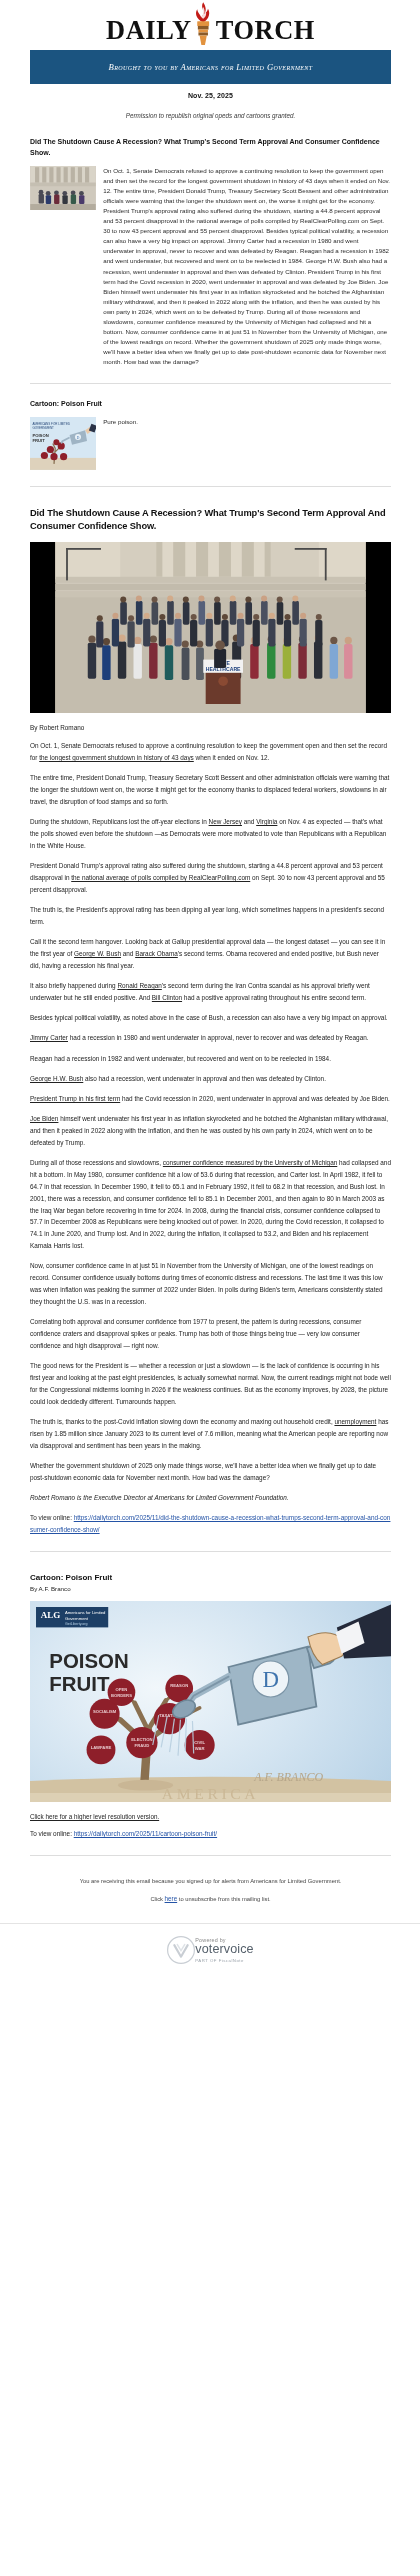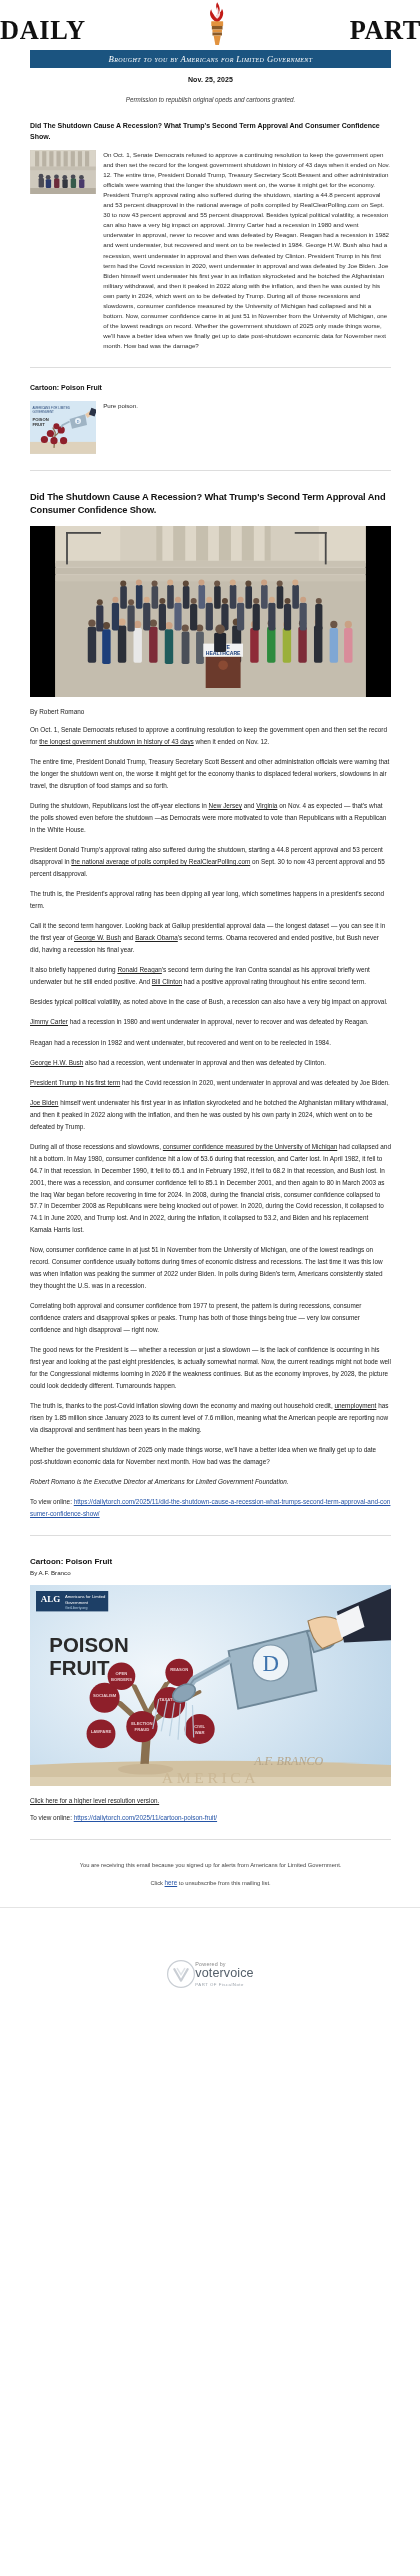--- a/index.html
+++ b/index.html
@@ -21,21 +21,21 @@
   }
 
   
   .masthead {
     padding: 8.4px 0 2.4px 0;
     text-align: center;
   }
   .logo-row {
     display: flex;
     align-items: flex-end;
-    justify-content: space-between;
+    justify-content: center;
     gap: 0px;
     height: 37px;
   }
   .logo-word {
     font-family: "Liberation Serif", "DejaVu Serif", serif;
     font-weight: 700;
     font-size: 26.4px;
     letter-spacing: 0.6px;
     color: #111111;
     line-height: 1;
@@ -43,21 +43,21 @@
   }
   .torch-wrap {
     width: 26.4px;
     height: 44px;
     position: relative;
     margin: 0 -1.2px;
   }
   .banner-strip {
     background: #1b5480;
     margin: 4.8px 30px 0 30px;
-    height: 18px;
+    height: 34px;
     display: flex;
     align-items: center;
     justify-content: center;
   }
   .banner-strip span {
     font-family: "Liberation Serif", "DejaVu Serif", serif;
     color: #ffffff;
     font-size: 8.7px;
     font-variant: small-caps;
     letter-spacing: 0.4px;
@@ -207,21 +207,20 @@
     background: #ffffff;
     border-top: 0.6px solid #e4e4e4;
     padding: 12px 0 15.6px 0;
     text-align: center;
   }
   .vv-logo-row {
     display: flex;
     align-items: center;
     justify-content: center;
     gap: 0;
-    margin-top: 40px;
   }
   .vv-mark { width: 28px; height: 28px; }
   .vv-text { text-align: left; }
   .vv-powered {
     font-size: 5.4px;
     color: #8a8a8a;
     letter-spacing: 0.2px;
     margin-bottom: 0.6px;
   }
   .vv-name {
@@ -253,21 +252,21 @@
         <svg width="26.4" height="44" viewBox="0 0 44 74" xmlns="http://www.w3.org/2000/svg">
           <path d="M22 2 C16 12, 27 16, 20 26 C13 22, 12 14, 12 14 C8 20, 9 30, 22 36 C33 30, 34 19, 30 13 C30 13, 29 19, 25 20 C28 13, 25 7, 22 2 Z" fill="#c21b17"></path>
           <path d="M22 10 C19 16, 24 19, 21 25 C17 22, 17 17, 17 17 C15 21, 17 27, 22 30 C27 27, 28 21, 26 17 C26 17, 26 21, 24 22 C25 17, 24 13, 22 10 Z" fill="#ffffff" opacity="0.85"></path>
           <rect x="12" y="34" width="20" height="8" rx="1" fill="#e2933f"></rect>
           <rect x="13" y="42" width="18" height="6" fill="#8a5a28"></rect>
           <rect x="14" y="48" width="16" height="5" fill="#e2933f"></rect>
           <rect x="14" y="53" width="16" height="5" fill="#8a5a28"></rect>
           <path d="M16 58 L28 58 L25 74 L19 74 Z" fill="#e2933f"></path>
         </svg>
       </div>
-      <div class="logo-word">PART</div>
+      <div class="logo-word">TORCH</div>
     </div>
 
     <div class="banner-strip">
       <span>Brought to you by Americans for Limited Government</span>
     </div>
 
     <div class="issue-date">Nov. 25, 2025</div>
     <div class="permission-note">Permission to republish original opeds and cartoons granted.</div>
   </div>
 

